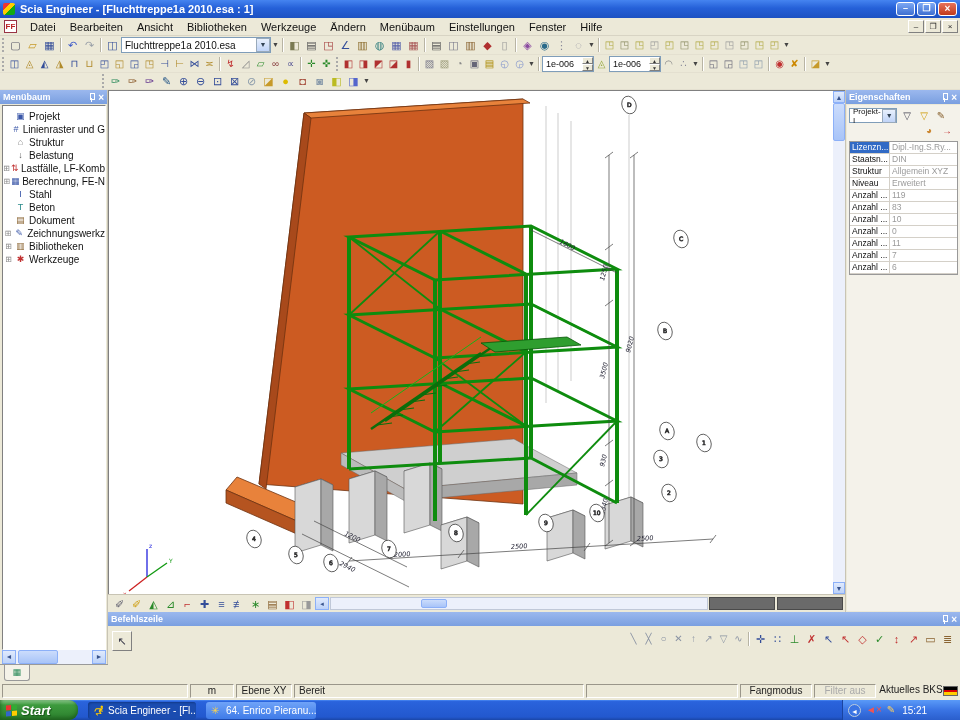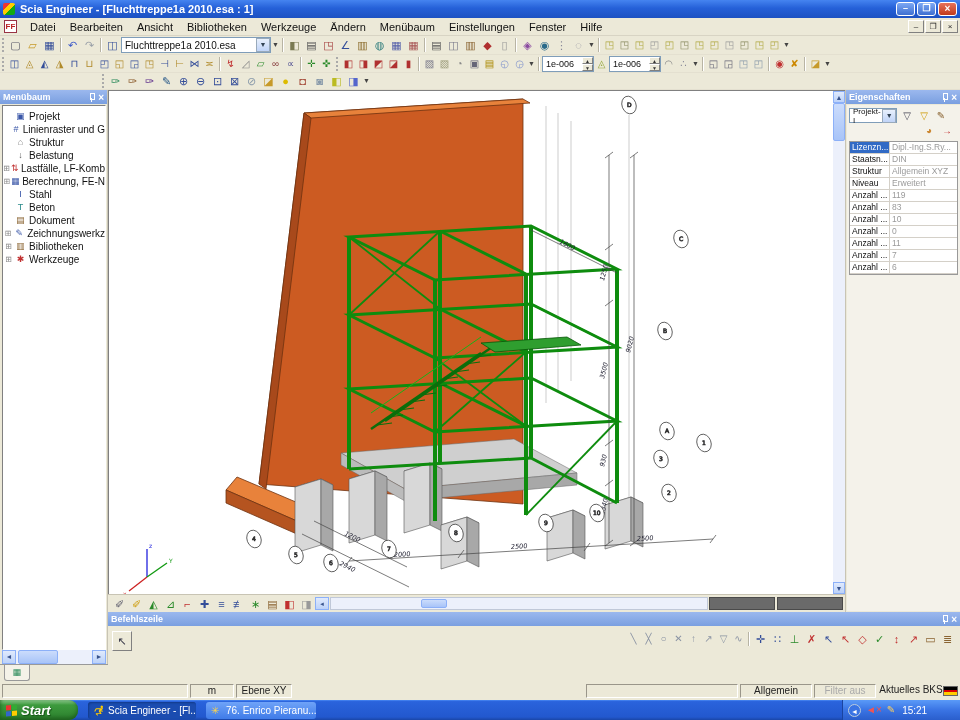--- a/index.html
+++ b/index.html
@@ -817,22 +817,23 @@
           </span>
       </span>
     </div>
   </div>
 
 
   <div id="statusbar">
     <span class="seg" style="left:2px;width:186px"></span>
     <span class="seg" style="left:190px;width:44px">m</span>
     <span class="seg" style="left:236px;width:56px">Ebene XY</span>
+    <span class="seg" style="left:294px;width:290px;text-align:left;padding-left:4px">Bereit</span>
     <span class="seg" style="left:586px;width:152px"></span>
-    <span class="seg" style="left:740px;width:72px">Allgemein</span>
+    <span class="seg" style="left:740px;width:72px">Fangmodus</span>
     <span class="seg grey" style="left:814px;width:62px">Filter aus</span>
     <span class="seg flat" style="left:878px;width:66px">Aktuelles BKS</span>
     <span id="flag">
       <div style="background:#000"></div>
         <div style="background:#d00"></div>
         <div style="background:#fc0"></div>
     </span>
   </div>
 
   <div id="taskbar">
@@ -844,21 +845,21 @@
           <i style="background:#fc0"></i>
       </span>
       <span>Start</span>
     </div>
     <div id="task1" class="taskbtn">
       <span class="ticon16" style="color:#fc0">🮲</span>
       <span>Scia Engineer - [Fl...</span>
     </div>
     <div id="task2" class="taskbtn">
       <span class="ticon16" style="color:#ffd54a">✳</span>
-      <span>76. Enrico Pieranu...</span>
+      <span>64. Enrico Pieranu...</span>
     </div>
     <div id="tray">
       <span class="trayicon" style="background:#3a74e4;border-radius:50%;width:13px;height:13px;line-height:13px;text-align:center;font-size:7px;border:1px solid #bcd">◄</span>
       <span class="trayicon" style="color:#e55">◄×</span>
       <span class="trayicon" style="color:#ffcf5a">✎</span>
       <span id="clock">15:21</span>
     </div>
   </div>
 
 </div>

